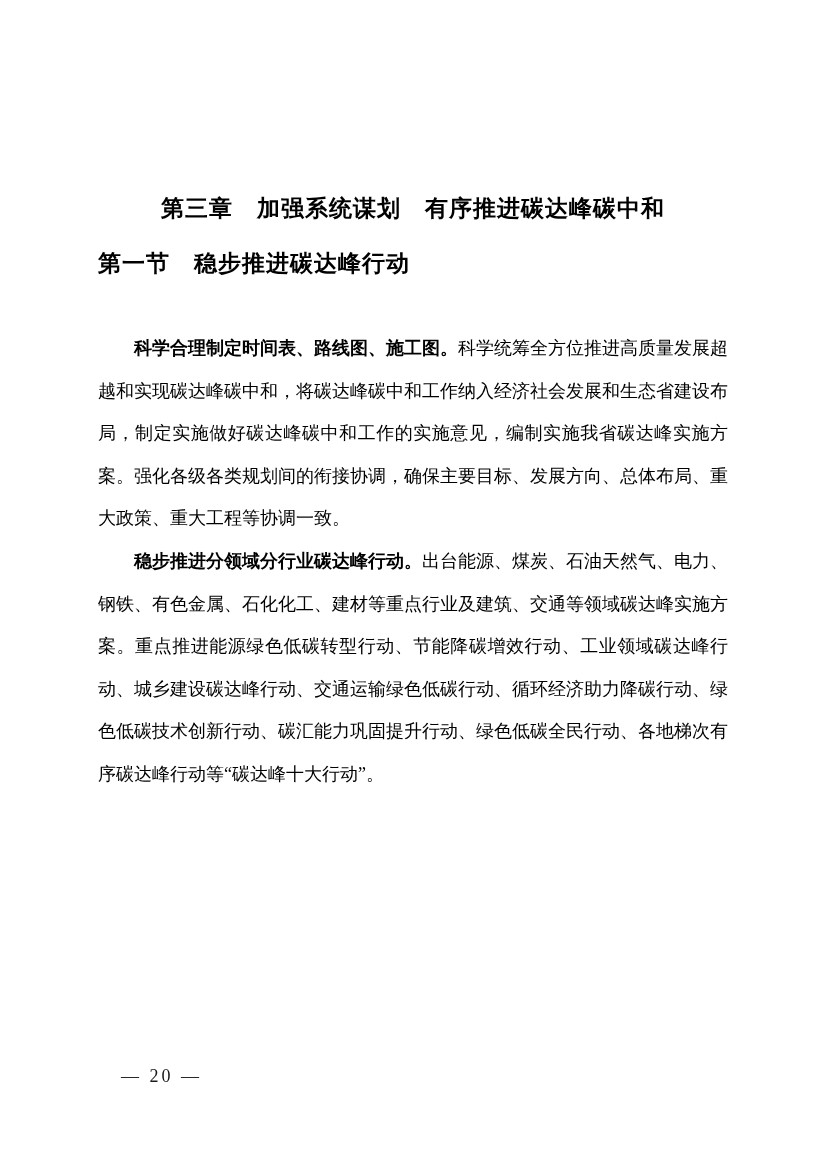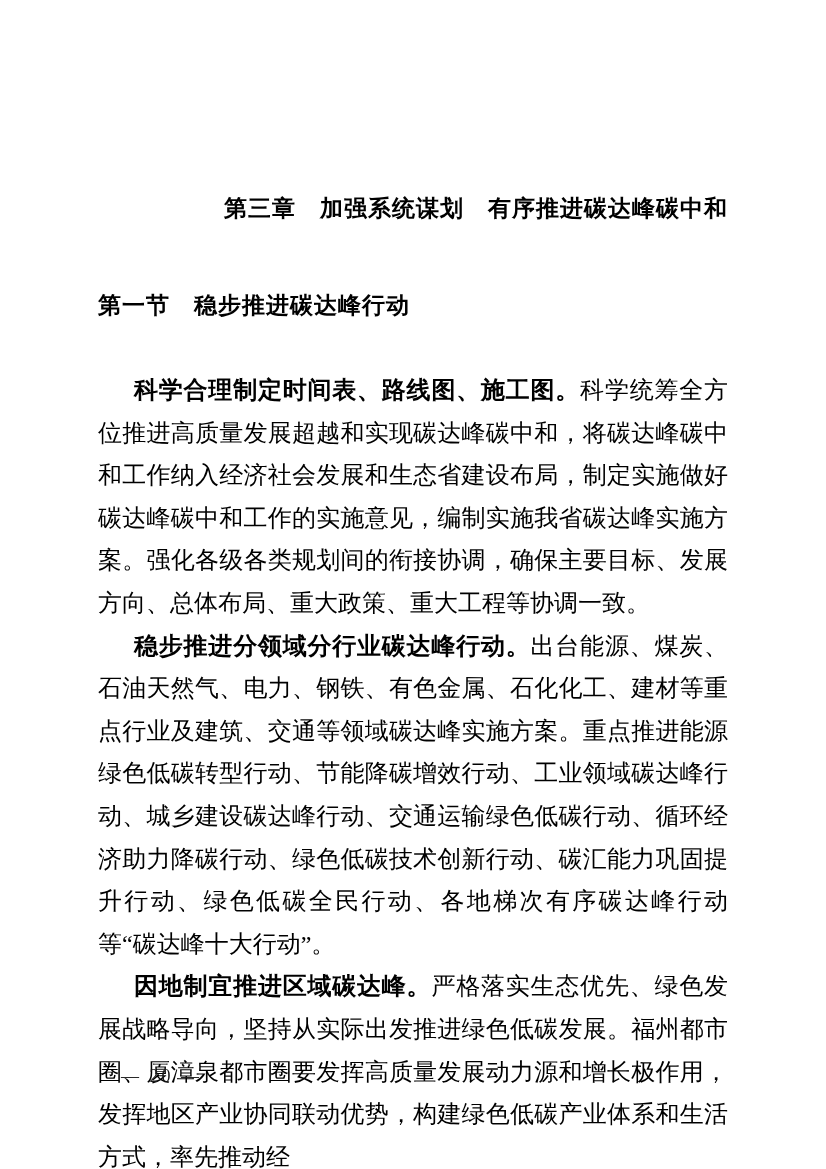--- a/index.html
+++ b/index.html
@@ -20,35 +20,35 @@
     position: absolute;
     left: 98px;
     top: 193px;
     width: 630px;
   }
   .chapter-title {
     font-family: "DejaVu Sans", "Liberation Sans", sans-serif;
     font-weight: bold;
     font-size: 23px;
     line-height: 30px;
-    text-align: right;
+    text-align: center;
     letter-spacing: 1px;
-    margin: 0 0 68px 0;
+    margin: 0 0 26px 0;
   }
   .section-title {
     font-family: "Liberation Serif", "DejaVu Serif", serif;
     font-weight: bold;
     font-size: 23px;
     line-height: 30px;
     text-align: left;
     letter-spacing: 1px;
     margin: 0 0 48px 0;
   }
   .para {
-    font-size: 24px;
+    font-size: 18px;
     line-height: 42.6px;
     text-align: justify;
     text-indent: 36px;
     margin: 0;
   }
   .para .lead {
     font-family: "DejaVu Sans", "Liberation Sans", sans-serif;
     font-weight: bold;
   }
   .footer {
@@ -67,18 +67,17 @@
   <div class="content">
 
     <h1 class="chapter-title">第三章　加强系统谋划　有序推进碳达峰碳中和</h1>
 
     <h2 class="section-title">第一节　稳步推进碳达峰行动</h2>
 
     <p class="para"><span class="lead">科学合理制定时间表、路线图、施工图。</span><span>科学统筹全方位推进高质量发展超越和实现碳达峰碳中和，将碳达峰碳中和工作纳入经济社会发展和生态省建设布局，制定实施做好碳达峰碳中和工作的实施意见，编制实施我省碳达峰实施方案。强化各级各类规划间的衔接协调，确保主要目标、发展方向、总体布局、重大政策、重大工程等协调一致。</span></p>
 
     <p class="para"><span class="lead">稳步推进分领域分行业碳达峰行动。</span><span>出台能源、煤炭、石油天然气、电力、钢铁、有色金属、石化化工、建材等重点行业及建筑、交通等领域碳达峰实施方案。重点推进能源绿色低碳转型行动、节能降碳增效行动、工业领域碳达峰行动、城乡建设碳达峰行动、交通运输绿色低碳行动、循环经济助力降碳行动、绿色低碳技术创新行动、碳汇能力巩固提升行动、绿色低碳全民行动、各地梯次有序碳达峰行动等“碳达峰十大行动”。</span></p>
 
-    <p class="para"><span class="lead">因地制宜推进区域碳达峰。</span><span>严格落实生态优先、绿色发展战略导向，坚持从实际出发推进绿色低碳发展。福州都市圈、厦漳泉都市圈要发挥高质量发展动力源和增长极作用，发挥地区产业协同联动优势，构建绿色低碳产业体系和生活方式，率先推动经</span></p>
 
   </div>
 
   <div class="footer">— 20 —</div>
 </div>
 
 </body></html>

